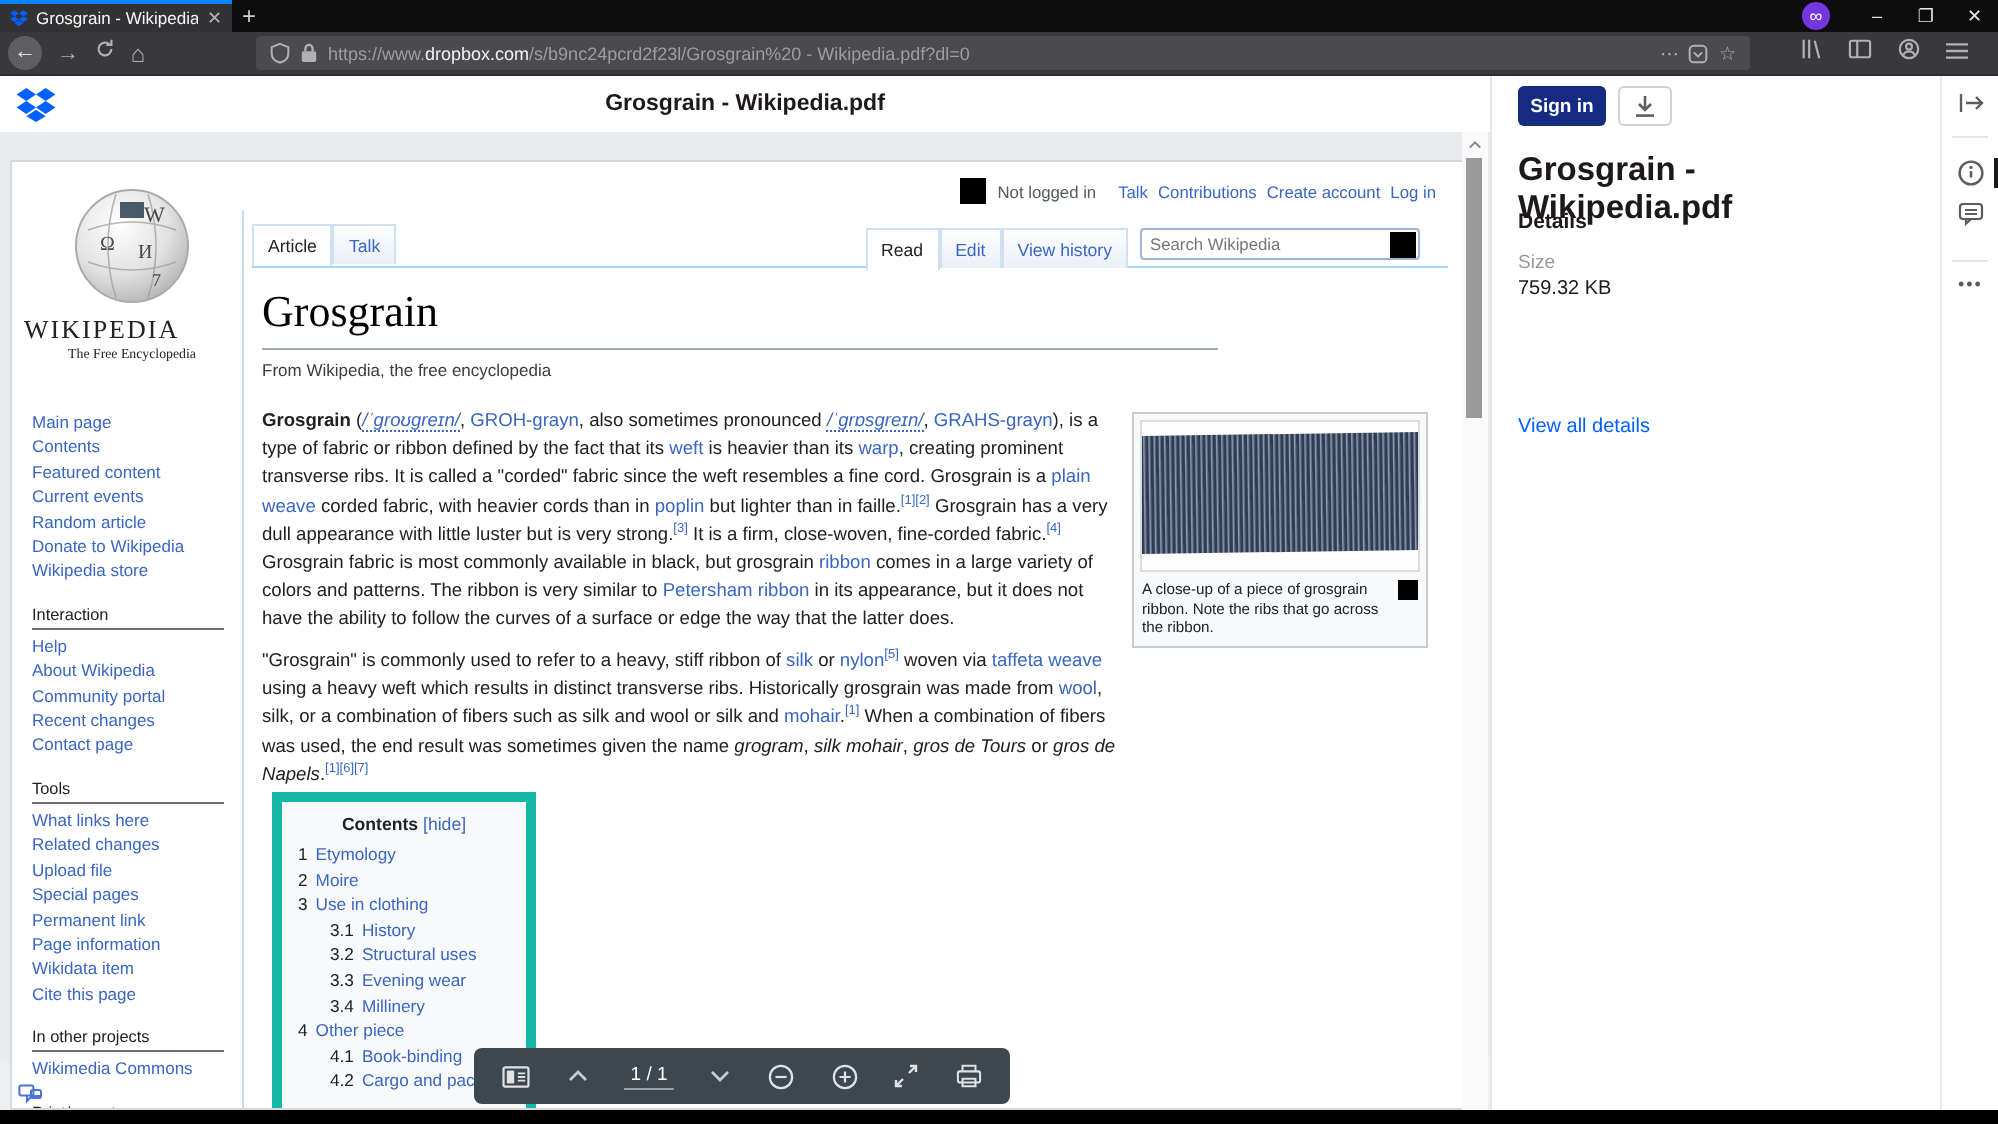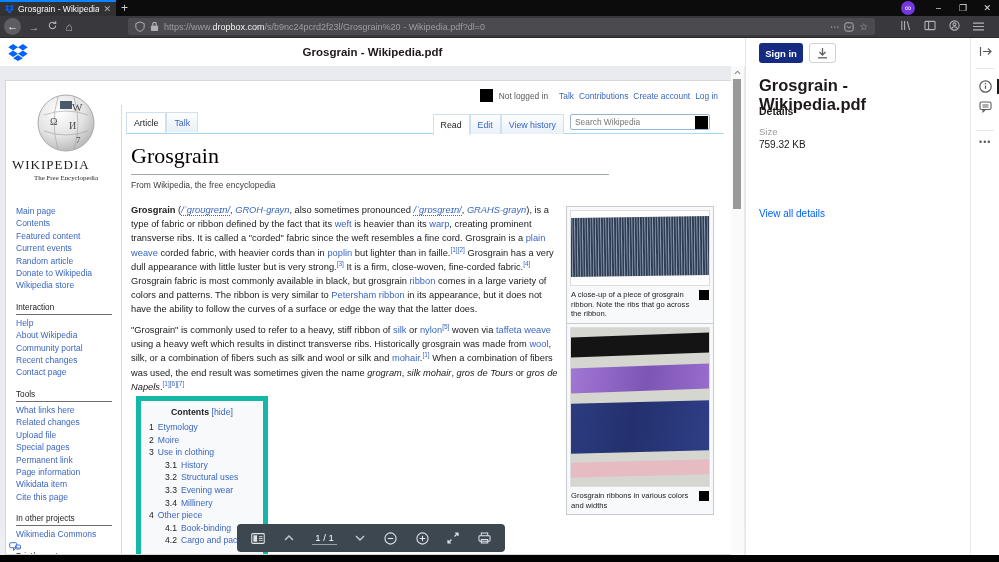--- a/index.html
+++ b/index.html
@@ -71,21 +71,21 @@
              background:#fff;display:flex;align-items:center;box-sizing:border-box;gap:48px;}
   .wk-search input{flex:1;border:none;outline:none;font-size:8.4px;color:#333;padding:0 4px;min-width:0;
                    font-family:inherit;background:transparent;}
   .wk-title{position:absolute;left:125px;top:62px;width:478px;font-family:"Liberation Serif",serif;
             font-size:22px;color:#000;border-bottom:1px solid #a2a9b1;padding-bottom:5px;}
   .wk-fromwiki{position:absolute;left:125px;top:99px;font-size:8.5px;color:#3d3d3d;}
   .wk-p{position:absolute;left:125px;width:430px;font-size:9.3px;line-height:14.2px;color:#202122;text-align:left;}
   .wk-p .b{font-weight:bold;}
   .wk-p .i{font-style:italic;}
   .wk-p .wl{color:#3a66c2;}
-  .wk-p .wli{color:#3a66c2;font-style:italic;}
+  .wk-p .wli{color:#3a66c2;}
   .wk-p .wlu{color:#3a66c2;border-bottom:1px dotted #3a66c2;font-style:italic;}
   .wk-p .ref{color:#3a66c2;font-size:6.5px;vertical-align:super;line-height:0;}
   .wk-contents{position:absolute;left:130px;top:315px;width:132px;background:#f8f9fa;border:5px solid #14b8a6;
                padding:6px 8px 8px 8px;box-sizing:border-box;}
   .wk-contents .cth{text-align:center;font-size:8.8px;margin-bottom:4px;color:#202122;}
   .wk-contents .cth b{font-weight:bold;}
   .wk-contents .cth .wl{color:#3a66c2;}
   .wk-contents ul{margin:0;padding:0;list-style:none;}
   .wk-contents li{font-size:8.6px;line-height:12.6px;white-space:nowrap;}
   .wk-contents li.sub{padding-left:16px;}
@@ -314,32 +314,20 @@
       <div class="wk-fig" style="top:125px;">
         <div class="wk-figimg" style="height:76px;background:#fdfdfd;">
           <div class="ribbon1"></div>
         </div>
         <div class="wk-figcap">
           <span class="blacksq"></span>
           <span>A close-up of a piece of grosgrain ribbon. Note the ribs that go across the ribbon.</span>
         </div>
       </div>
 
-      <div class="wk-fig" style="top:242px;">
-        <div class="wk-figimg" style="height:160px;background:#d6d6d1;">
-          <div class="stripe" style="top:7px;height:20px;background:#141414;transform:rotate(-2deg);"></div>
-          <div class="stripe" style="top:38px;height:25px;background:linear-gradient(100deg,#a379d6 0%,#7d55b4 55%,#9a6fce 100%);transform:rotate(-2deg);"></div>
-          <div class="stripe" style="top:74px;height:50px;background:linear-gradient(100deg,#2b3d80 0%,#24306e 45%,#2e4088 100%);transform:rotate(-1.5deg);"></div>
-          <div class="stripe" style="top:133px;height:15px;background:#e6bcc2;transform:rotate(-1.5deg);"></div>
-        </div>
-        <div class="wk-figcap">
-          <span class="blacksq"></span>
-          <span>Grosgrain ribbons in various colors and widths</span>
-        </div>
-      </div>
 
       <svg class="abs" style="left:3px;top:461px;" width="12" height="10" viewBox="0 0 12 10">
           <g fill="none" stroke="#4a73d8" stroke-width="1">
             <rect x="0.7" y="0.7" width="7" height="5" rx="1"></rect>
             <path d="M4.5 6v2.5l2.5-2.5h4"></path>
             <rect x="6.5" y="3" width="5" height="4" rx="1"></rect>
           </g>
         </svg>
     </div>
 

